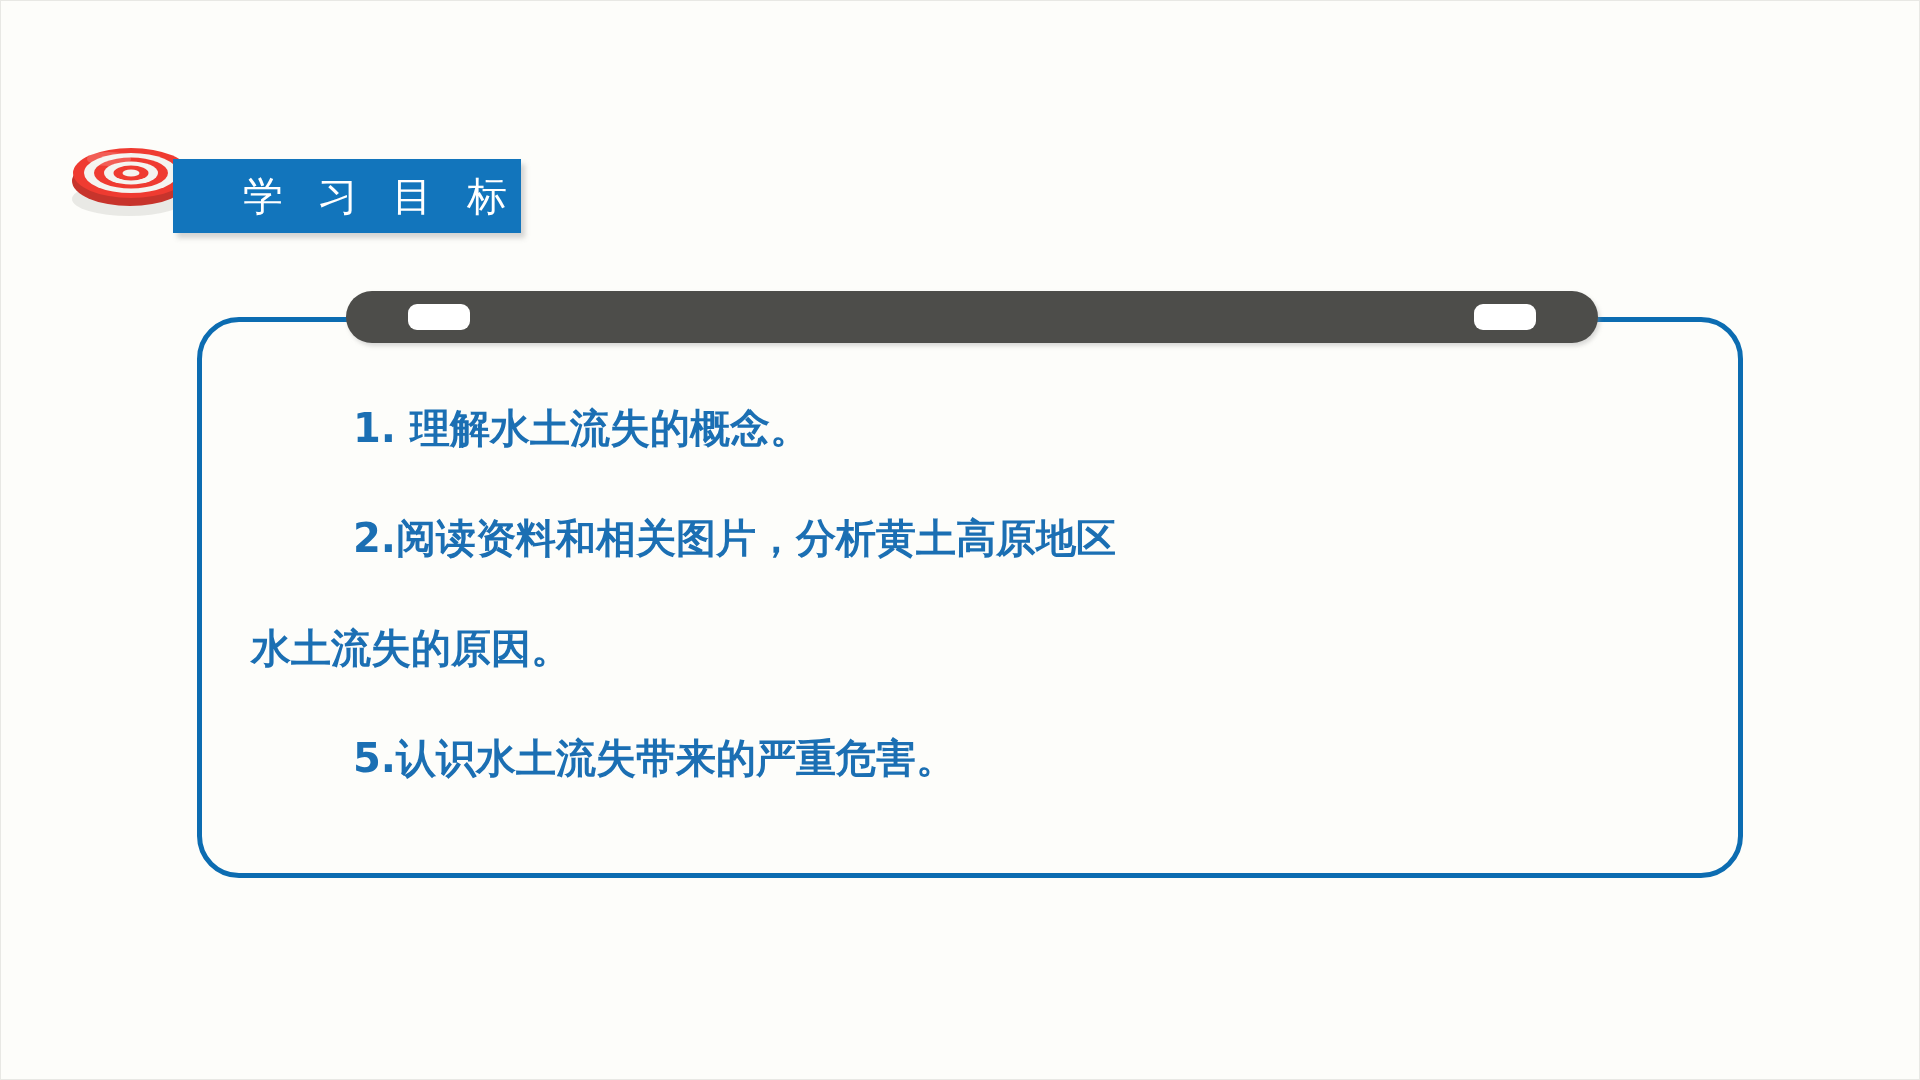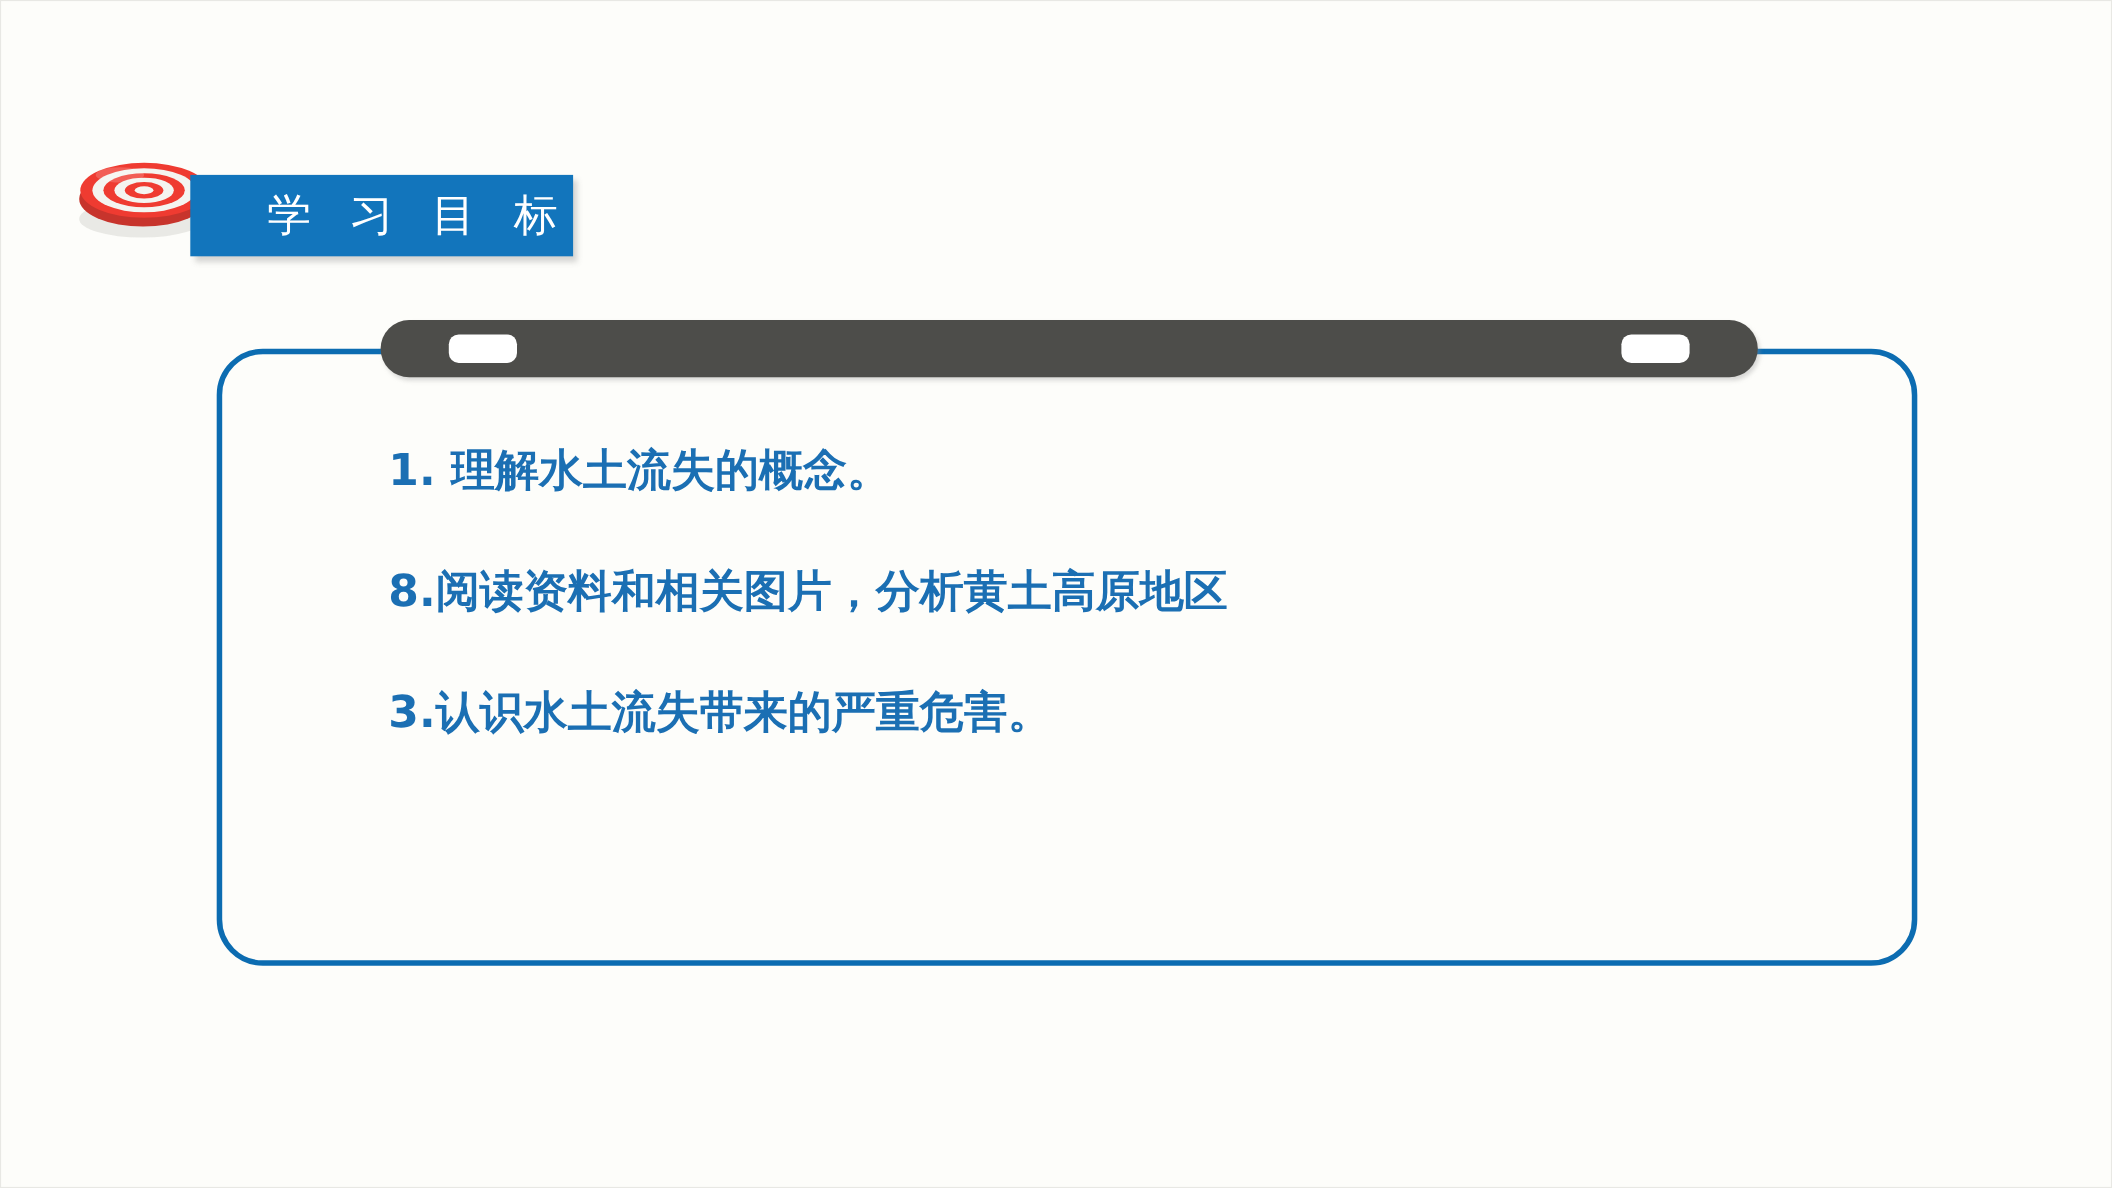--- a/index.html
+++ b/index.html
@@ -147,17 +147,18 @@
 
   <div class="content-frame"></div>
 
   <div class="frame-topbar">
     <span class="topbar-notch left"></span>
     <span class="topbar-notch right"></span>
   </div>
 
   <div class="objectives">
     <div class="objective-line indent">1. 理解水土流失的概念。</div>
-    <div class="objective-line indent">8.阅读资料和相关图片，分析黄土高原地区</div>
-    <div class="objective-line indent">3.认识水土流失带来的严重危害。</div>
+    <div class="objective-line indent">2.阅读资料和相关图片，分析黄土高原地区</div>
+    <div class="objective-line hang">水土流失的原因。</div>
+    <div class="objective-line indent">5.认识水土流失带来的严重危害。</div>
   </div>
 
 </div>
 
 </body></html>

